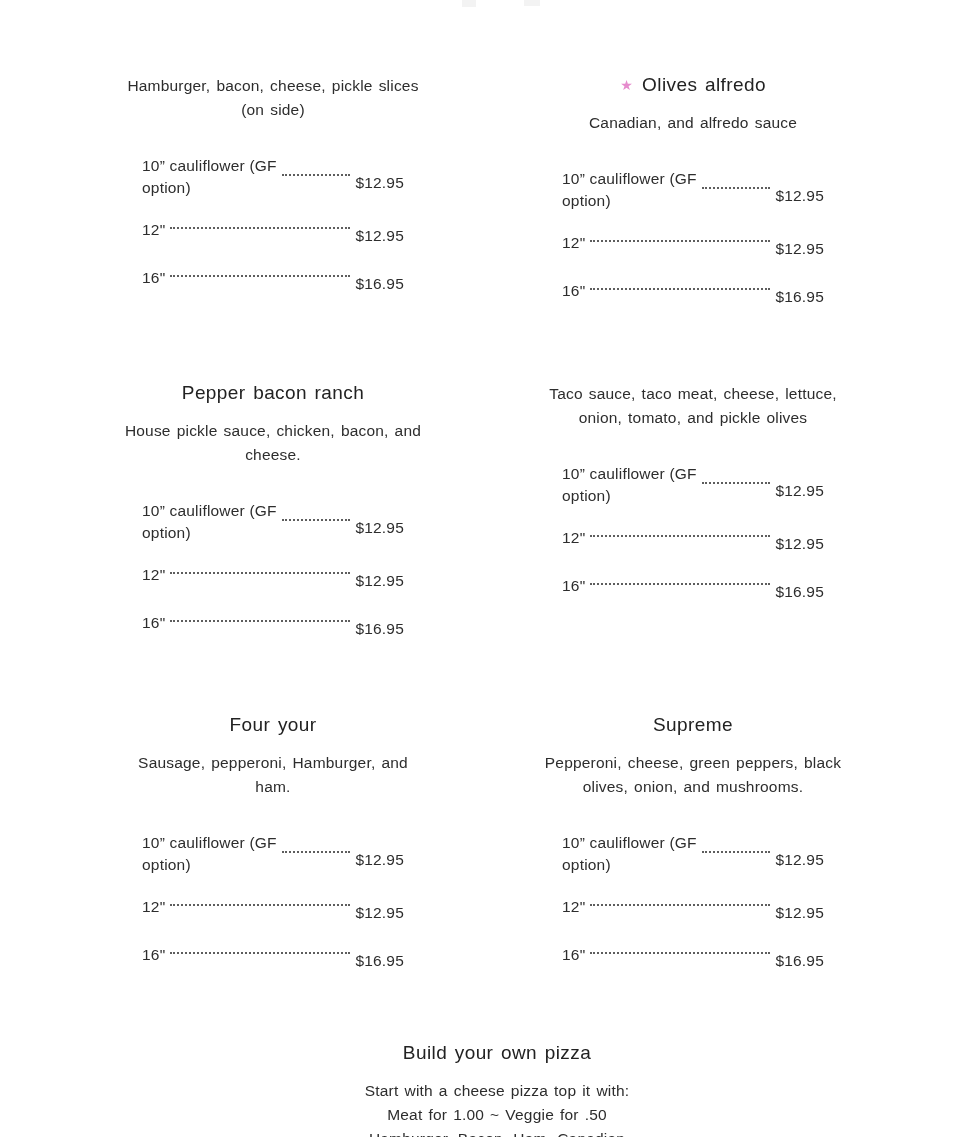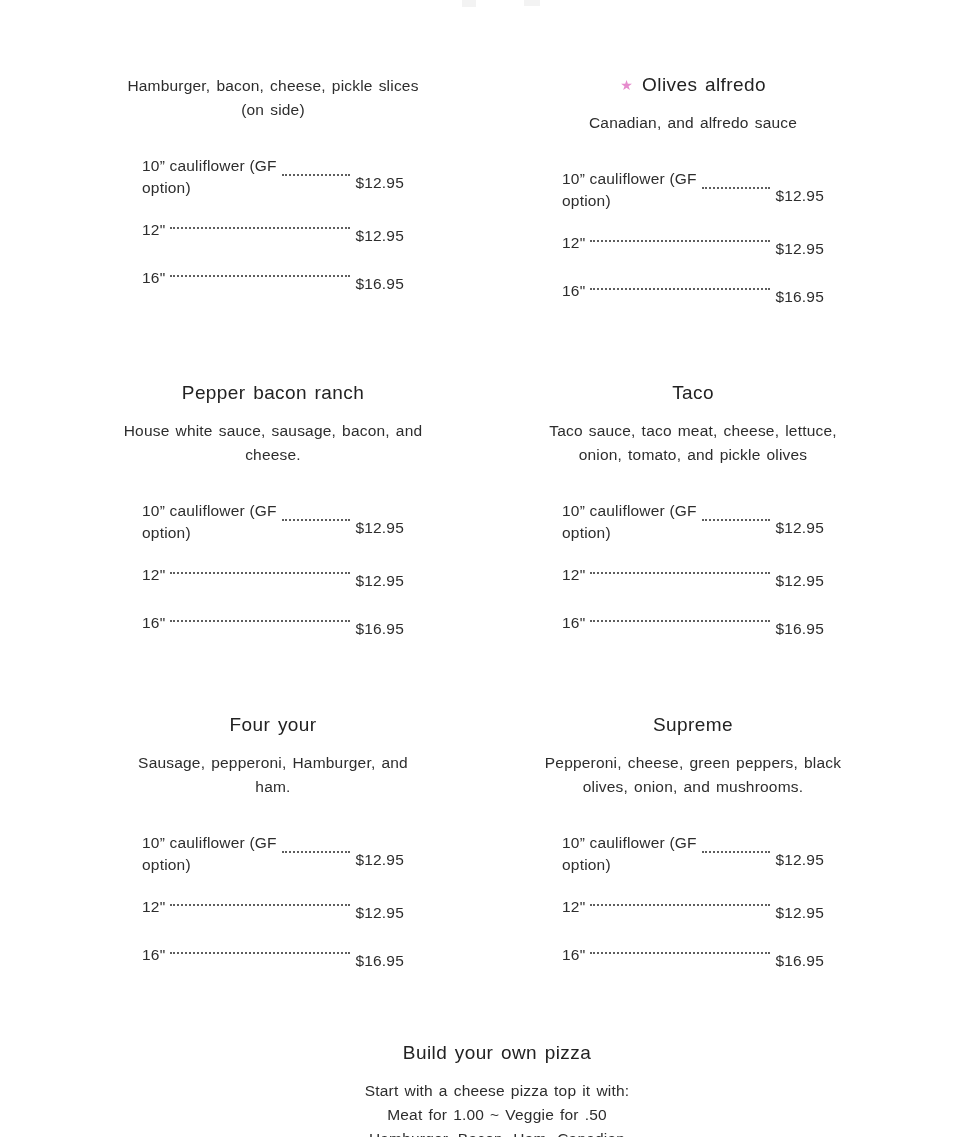--- a/index.html
+++ b/index.html
@@ -148,43 +148,42 @@
         <div class="price-row">
           <span class="size-label">16"</span>
           <span class="dot-leader"></span>
           <span class="price-value">$16.95</span>
         </div>
       </div>
     </section>
 
     <section class="menu-item">
       <h3 class="item-title"><span>Pepper bacon ranch</span></h3>
-      <p class="item-desc">House white sauce, sausage, bacon, and cheese.</p>
-      <div class="price-block">
-        <div class="price-row">
-          <span class="size-label">10” cauliflower (GF
-option)</span>
-          <span class="dot-leader"></span>
-          <span class="price-value">$12.95</span>
-        </div>
-        <div class="price-row">
-          <span class="size-label">12"</span>
-          <span class="dot-leader"></span>
-          <span class="price-value">$12.95</span>
-        </div>
-        <div class="price-row">
-          <span class="size-label">16"</span>
-          <span class="dot-leader"></span>
-          <span class="price-value">$16.95</span>
-        </div>
-      </div>
-    </section>
-
-    <section class="menu-item">
-      <h3 class="item-title"><span>Taco</span></h3>
+      <p class="item-desc">House pickle sauce, chicken, bacon, and cheese.</p>
+      <div class="price-block">
+        <div class="price-row">
+          <span class="size-label">10” cauliflower (GF
+option)</span>
+          <span class="dot-leader"></span>
+          <span class="price-value">$12.95</span>
+        </div>
+        <div class="price-row">
+          <span class="size-label">12"</span>
+          <span class="dot-leader"></span>
+          <span class="price-value">$12.95</span>
+        </div>
+        <div class="price-row">
+          <span class="size-label">16"</span>
+          <span class="dot-leader"></span>
+          <span class="price-value">$16.95</span>
+        </div>
+      </div>
+    </section>
+
+    <section class="menu-item">
       <p class="item-desc">Taco sauce, taco meat, cheese, lettuce, onion, tomato, and pickle olives</p>
       <div class="price-block">
         <div class="price-row">
           <span class="size-label">10” cauliflower (GF
 option)</span>
           <span class="dot-leader"></span>
           <span class="price-value">$12.95</span>
         </div>
         <div class="price-row">
           <span class="size-label">12"</span>

